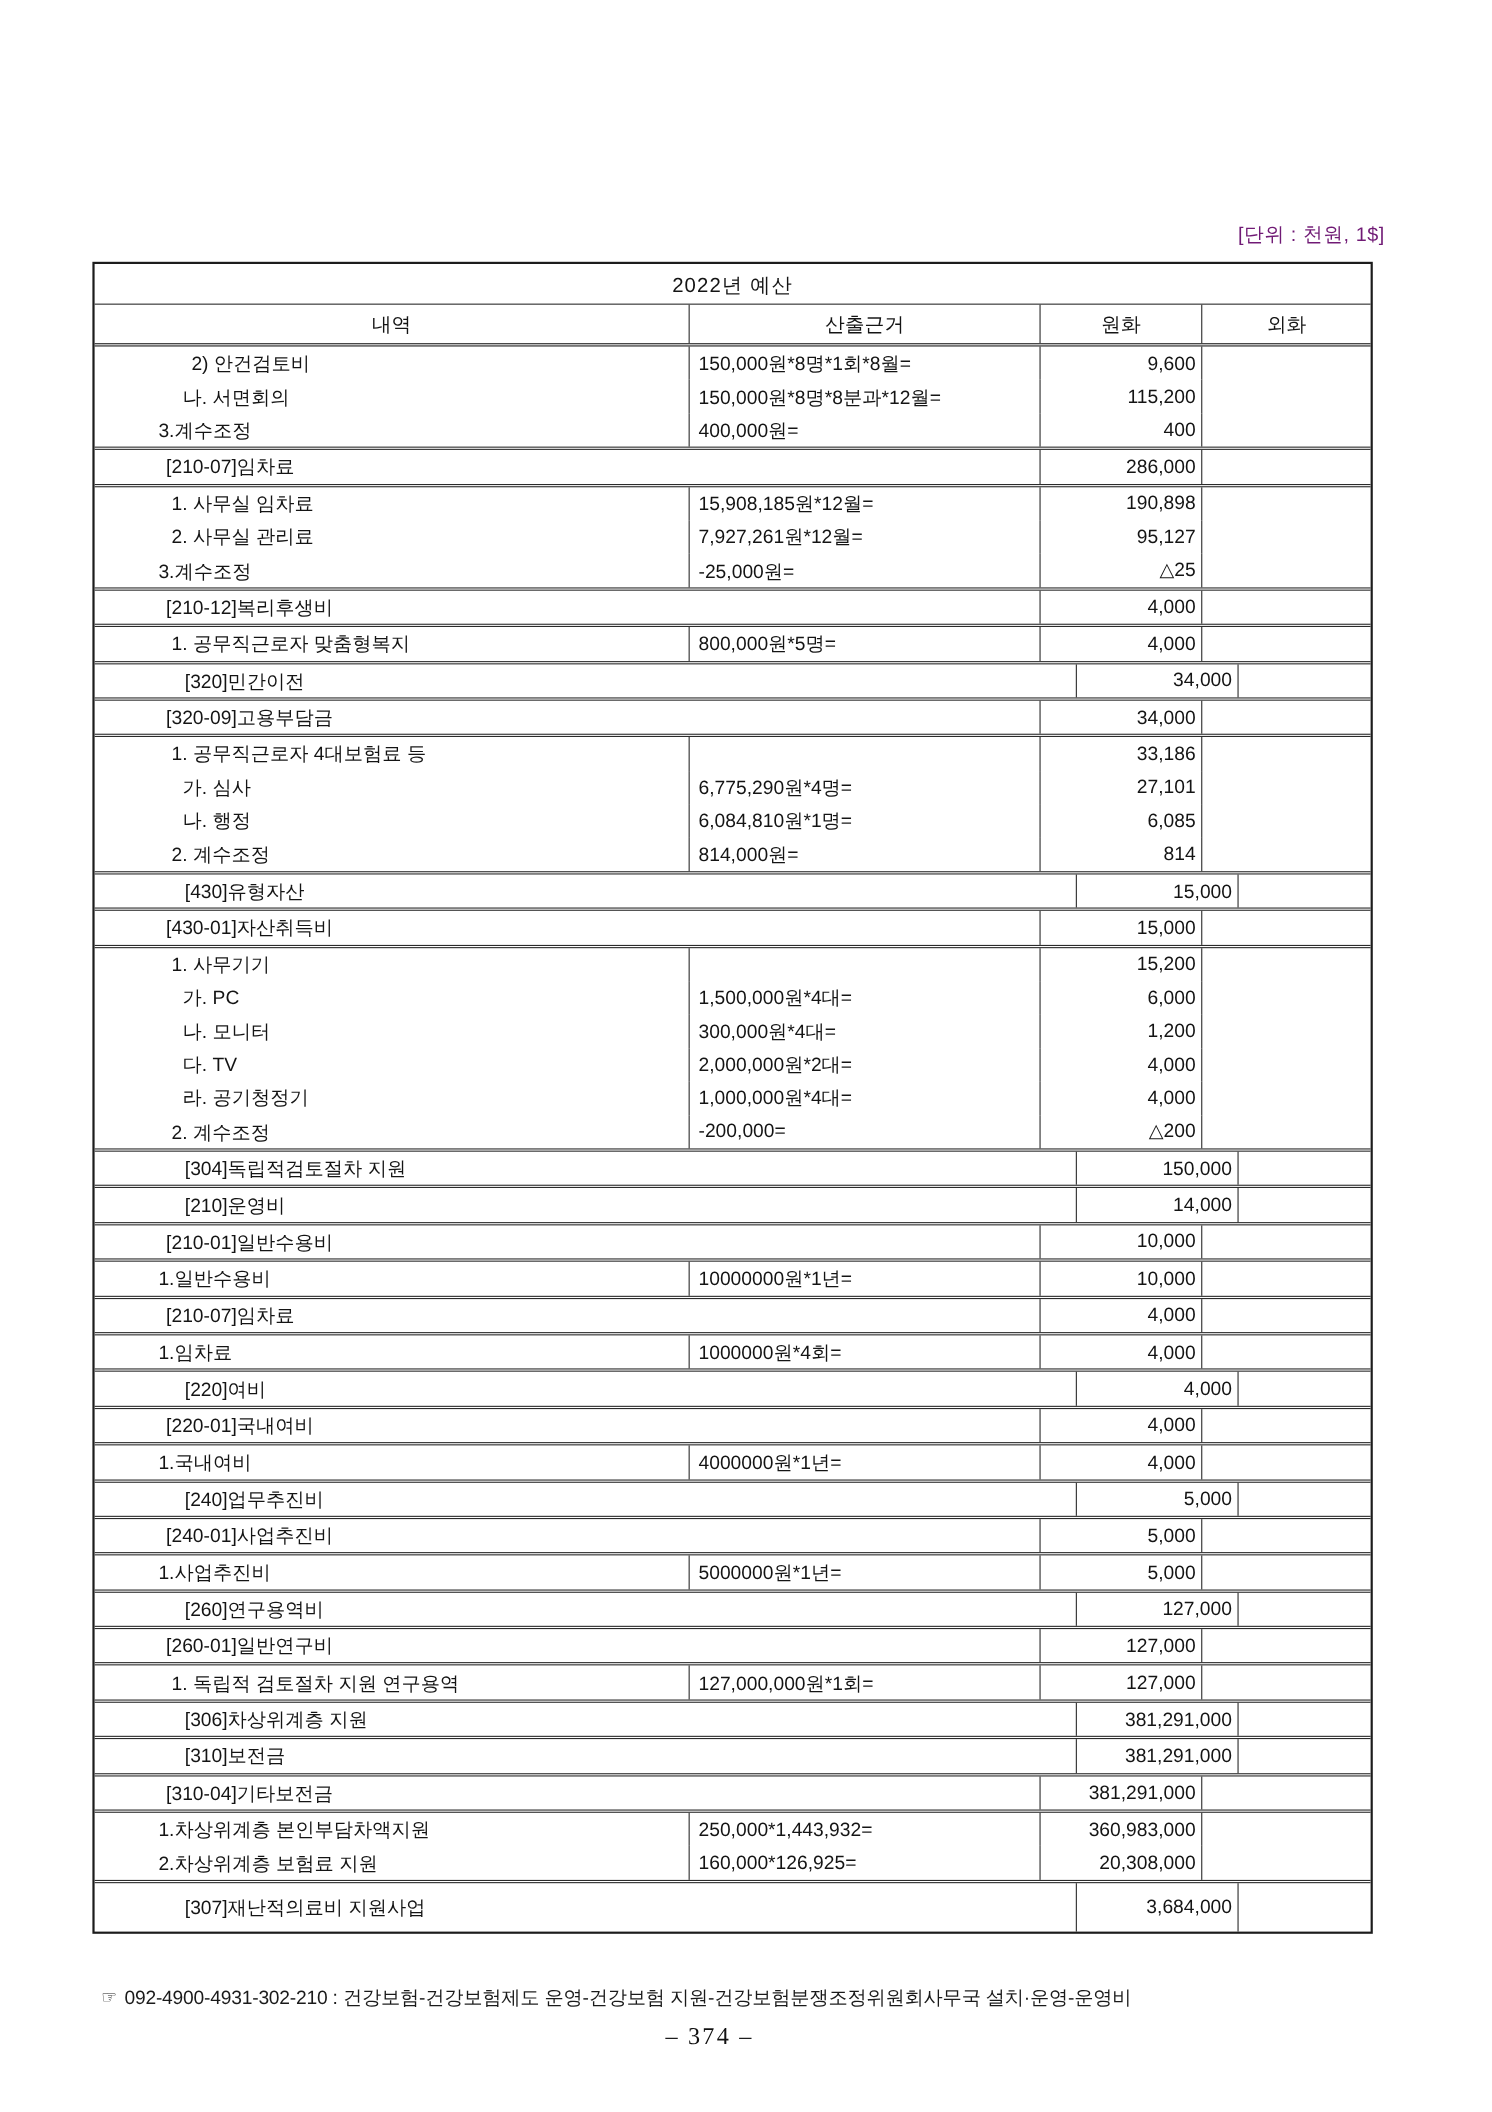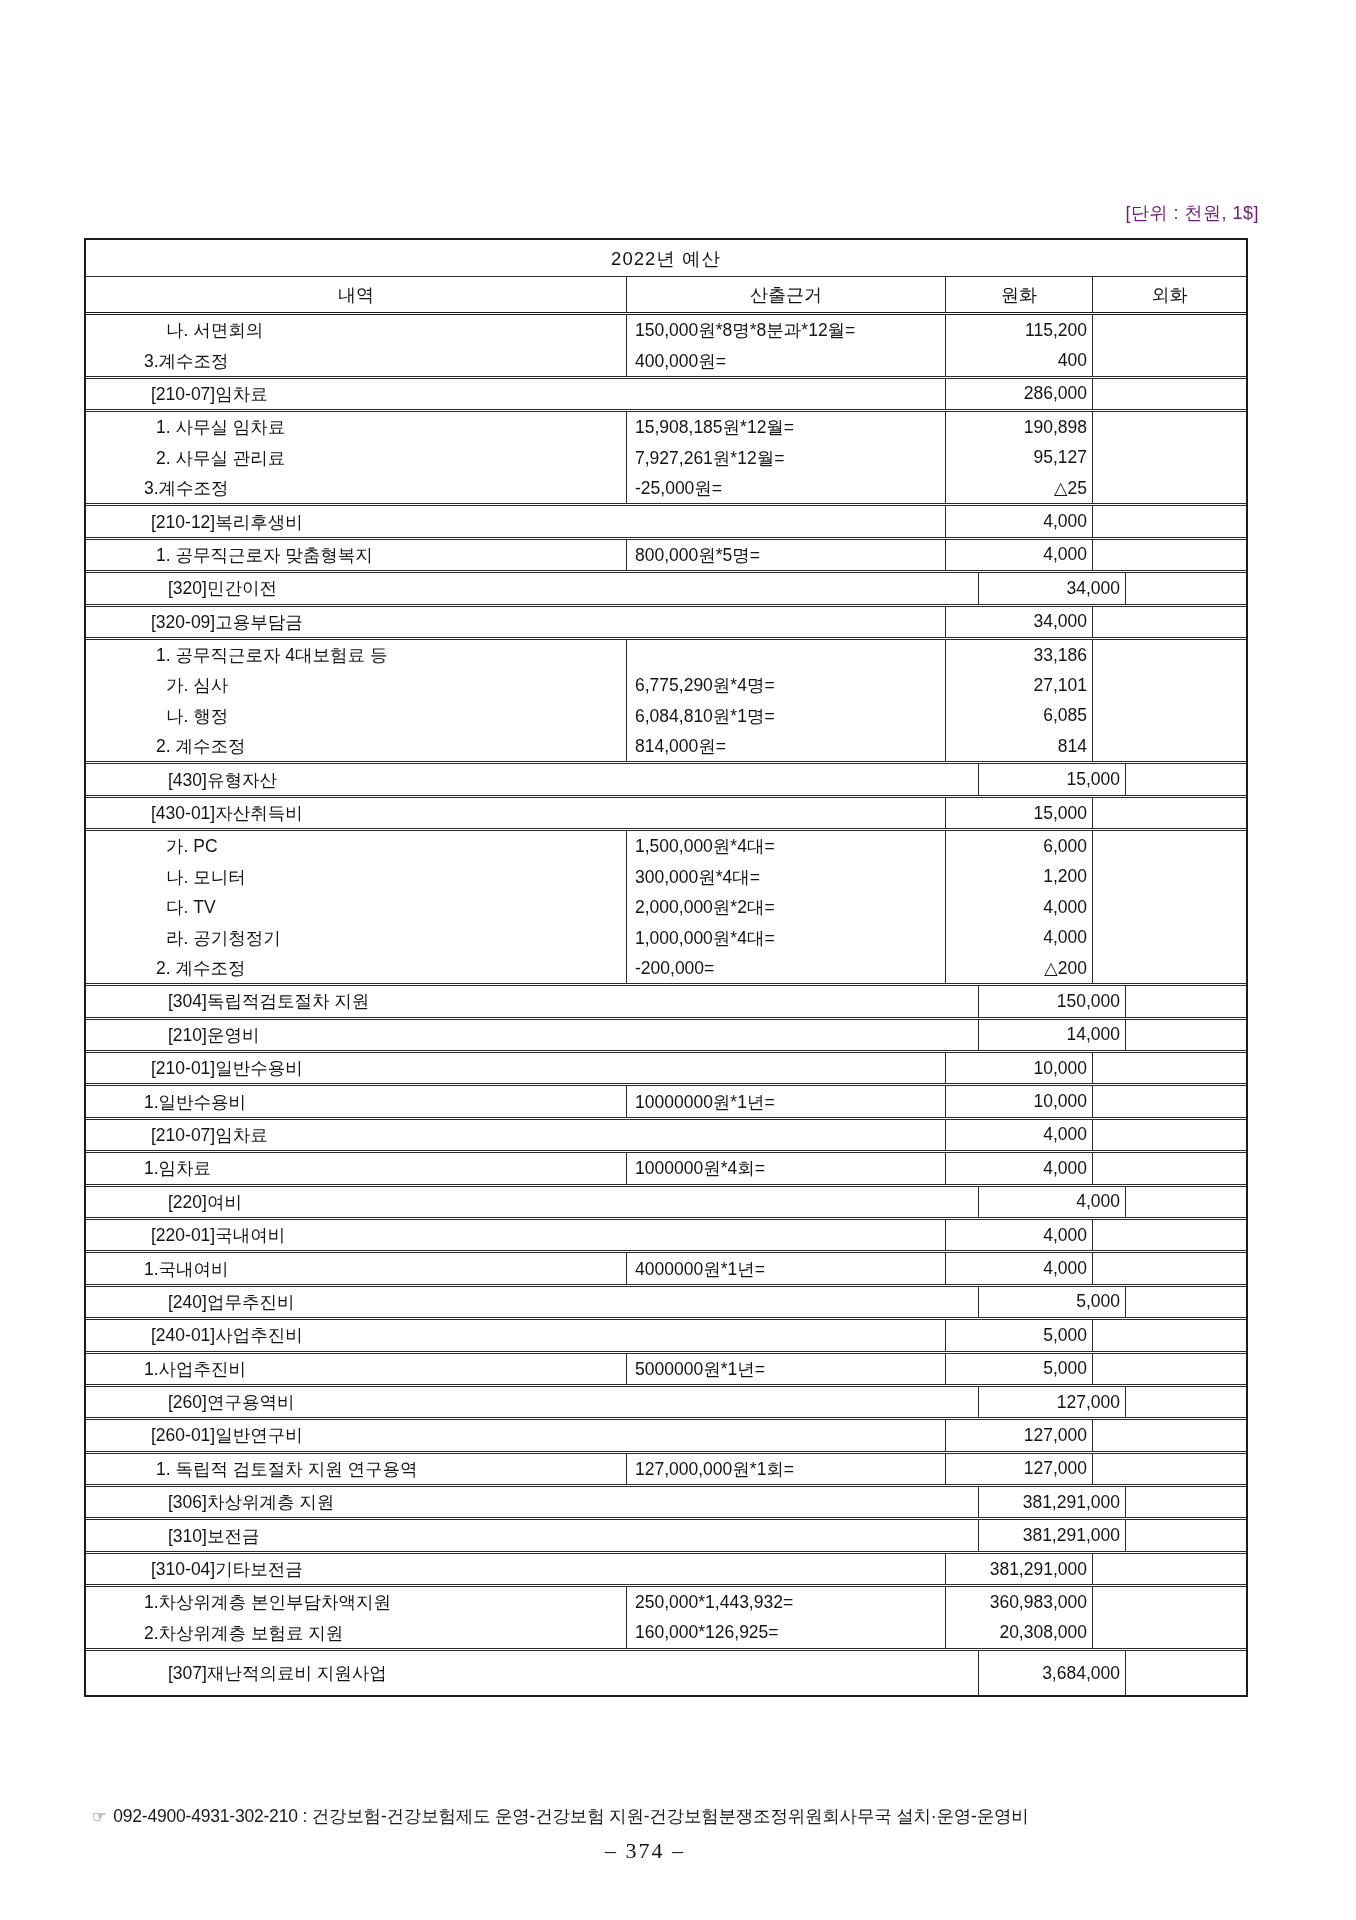--- a/index.html
+++ b/index.html
@@ -78,20 +78,26 @@
   <div class="title-row">2022년 예산</div>
   <div class="header-row">
     <div class="hcell h1">내역</div>
     <div class="hcell h2">산출근거</div>
     <div class="hcell h3">원화</div>
     <div class="hcell h4">외화</div>
   </div>
   <div class="tbody">
       <div class="group">
         <div class="trow">
+          <div class="cell c1 ind-paren">2) 안건검토비</div>
+          <div class="cell c2">150,000원*8명*1회*8월=</div>
+          <div class="cell c3">9,600</div>
+          <div class="cell c4"></div>
+        </div>
+        <div class="trow">
           <div class="cell c1 ind-letter">나. 서면회의</div>
           <div class="cell c2">150,000원*8명*8분과*12월=</div>
           <div class="cell c3">115,200</div>
           <div class="cell c4"></div>
         </div>
         <div class="trow">
           <div class="cell c1 ind-numc">3.계수조정</div>
           <div class="cell c2">400,000원=</div>
           <div class="cell c3">400</div>
           <div class="cell c4"></div>
@@ -187,20 +193,26 @@
         </div>
       </div>
       <div class="group">
         <div class="trow">
           <div class="cell c12 ind-sec2">[430-01]자산취득비</div>
           <div class="cell c3">15,000</div>
           <div class="cell c4"></div>
         </div>
       </div>
       <div class="group">
+        <div class="trow">
+          <div class="cell c1 ind-num">1. 사무기기</div>
+          <div class="cell c2"></div>
+          <div class="cell c3">15,200</div>
+          <div class="cell c4"></div>
+        </div>
         <div class="trow">
           <div class="cell c1 ind-letter">가. PC</div>
           <div class="cell c2">1,500,000원*4대=</div>
           <div class="cell c3">6,000</div>
           <div class="cell c4"></div>
         </div>
         <div class="trow">
           <div class="cell c1 ind-letter">나. 모니터</div>
           <div class="cell c2">300,000원*4대=</div>
           <div class="cell c3">1,200</div>

